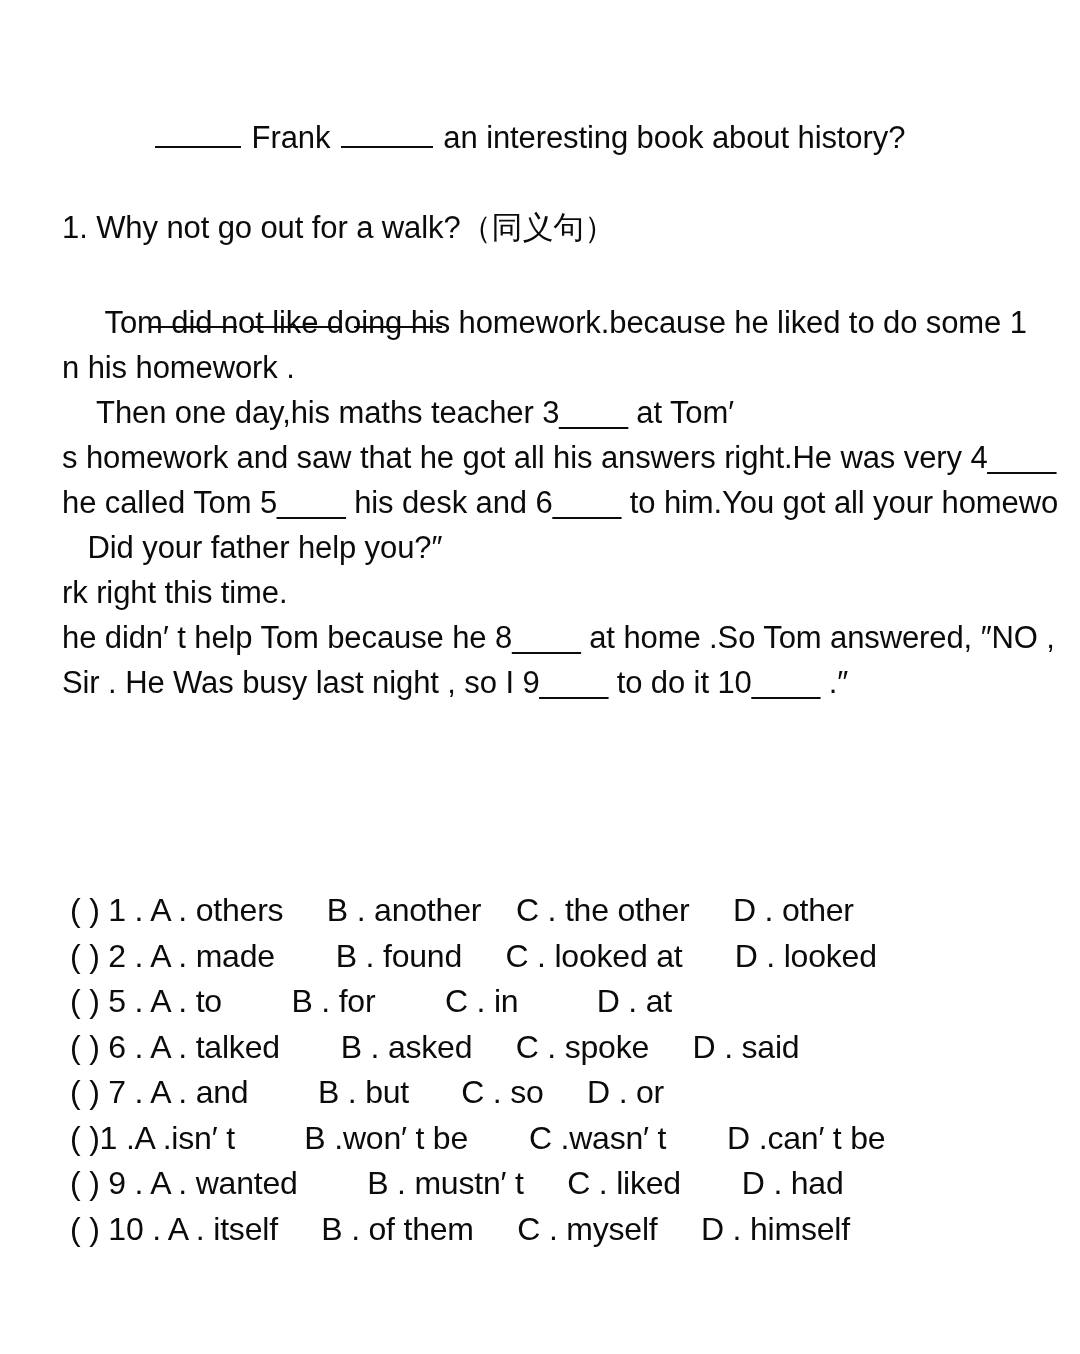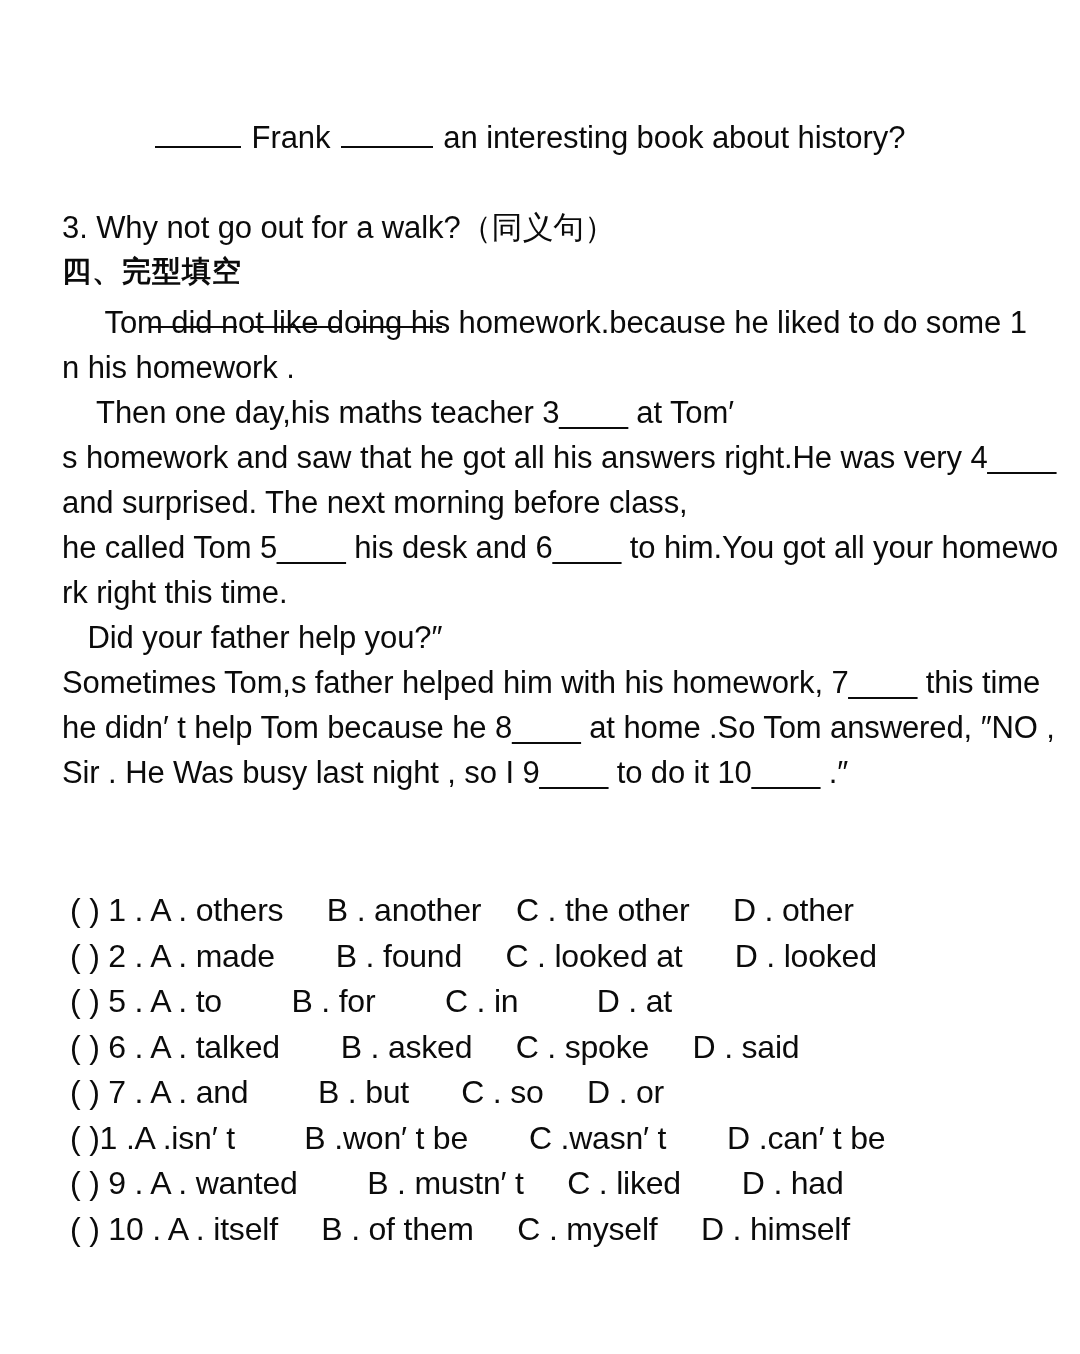--- a/index.html
+++ b/index.html
@@ -92,40 +92,37 @@
 <body>
 
 <div class="page">
 
   <div class="topblock">
 
     <div class="line" style="padding-left:40px;">
       <span class="blank w1"></span><span> Frank </span><span class="blank w2"></span><span> an interesting book about history?</span>
     </div>
 
-    <div class="line">3. Why not go out for a walk?（同义句）</div>
+    <div class="line">1. Why not go out for a walk?（同义句）</div>
 
     <div class="line" style="padding-left:36px;">
       <span class="blank w1"></span> <span class="blank w2"></span> <span class="blank w3"></span>
     </div>
 
   </div>
 
-  <div class="section-heading">四、完型填空</div>
 
   <div class="passage">
     <div class="line">     Tom did not like doing his homework.because he liked to do some 1</div>
     <div class="line">n his homework .</div>
     <div class="line">    Then one day,his maths teacher 3____ at Tom′</div>
     <div class="line">s homework and saw that he got all his answers right.He was very 4____</div>
-    <div class="line">and surprised. The next morning before class,</div>
     <div class="line">he called Tom 5____ his desk and 6____ to him.You got all your homewo</div>
+    <div class="line">   Did your father help you?″</div>
     <div class="line">rk right this time.</div>
-    <div class="line">   Did your father help you?″</div>
-    <div class="line">Sometimes Tom,s father helped him with his homework, 7____ this time</div>
     <div class="line">he didn′ t help Tom because he 8____ at home .So Tom answered, ″NO ,</div>
     <div class="line">Sir . He Was busy last night , so I 9____ to do it 10____ .″</div>
   </div>
 
   <div class="options">
     <div class="opt-row">( ) 1 . A . others     B . another    C . the other     D . other</div>
     <div class="opt-row">( ) 2 . A . made       B . found     C . looked at      D . looked</div>
     <div class="opt-row">( ) 5 . A . to        B . for        C . in         D . at</div>
     <div class="opt-row">( ) 6 . A . talked       B . asked     C . spoke     D . said</div>
     <div class="opt-row">( ) 7 . A . and        B . but      C . so     D . or</div>

